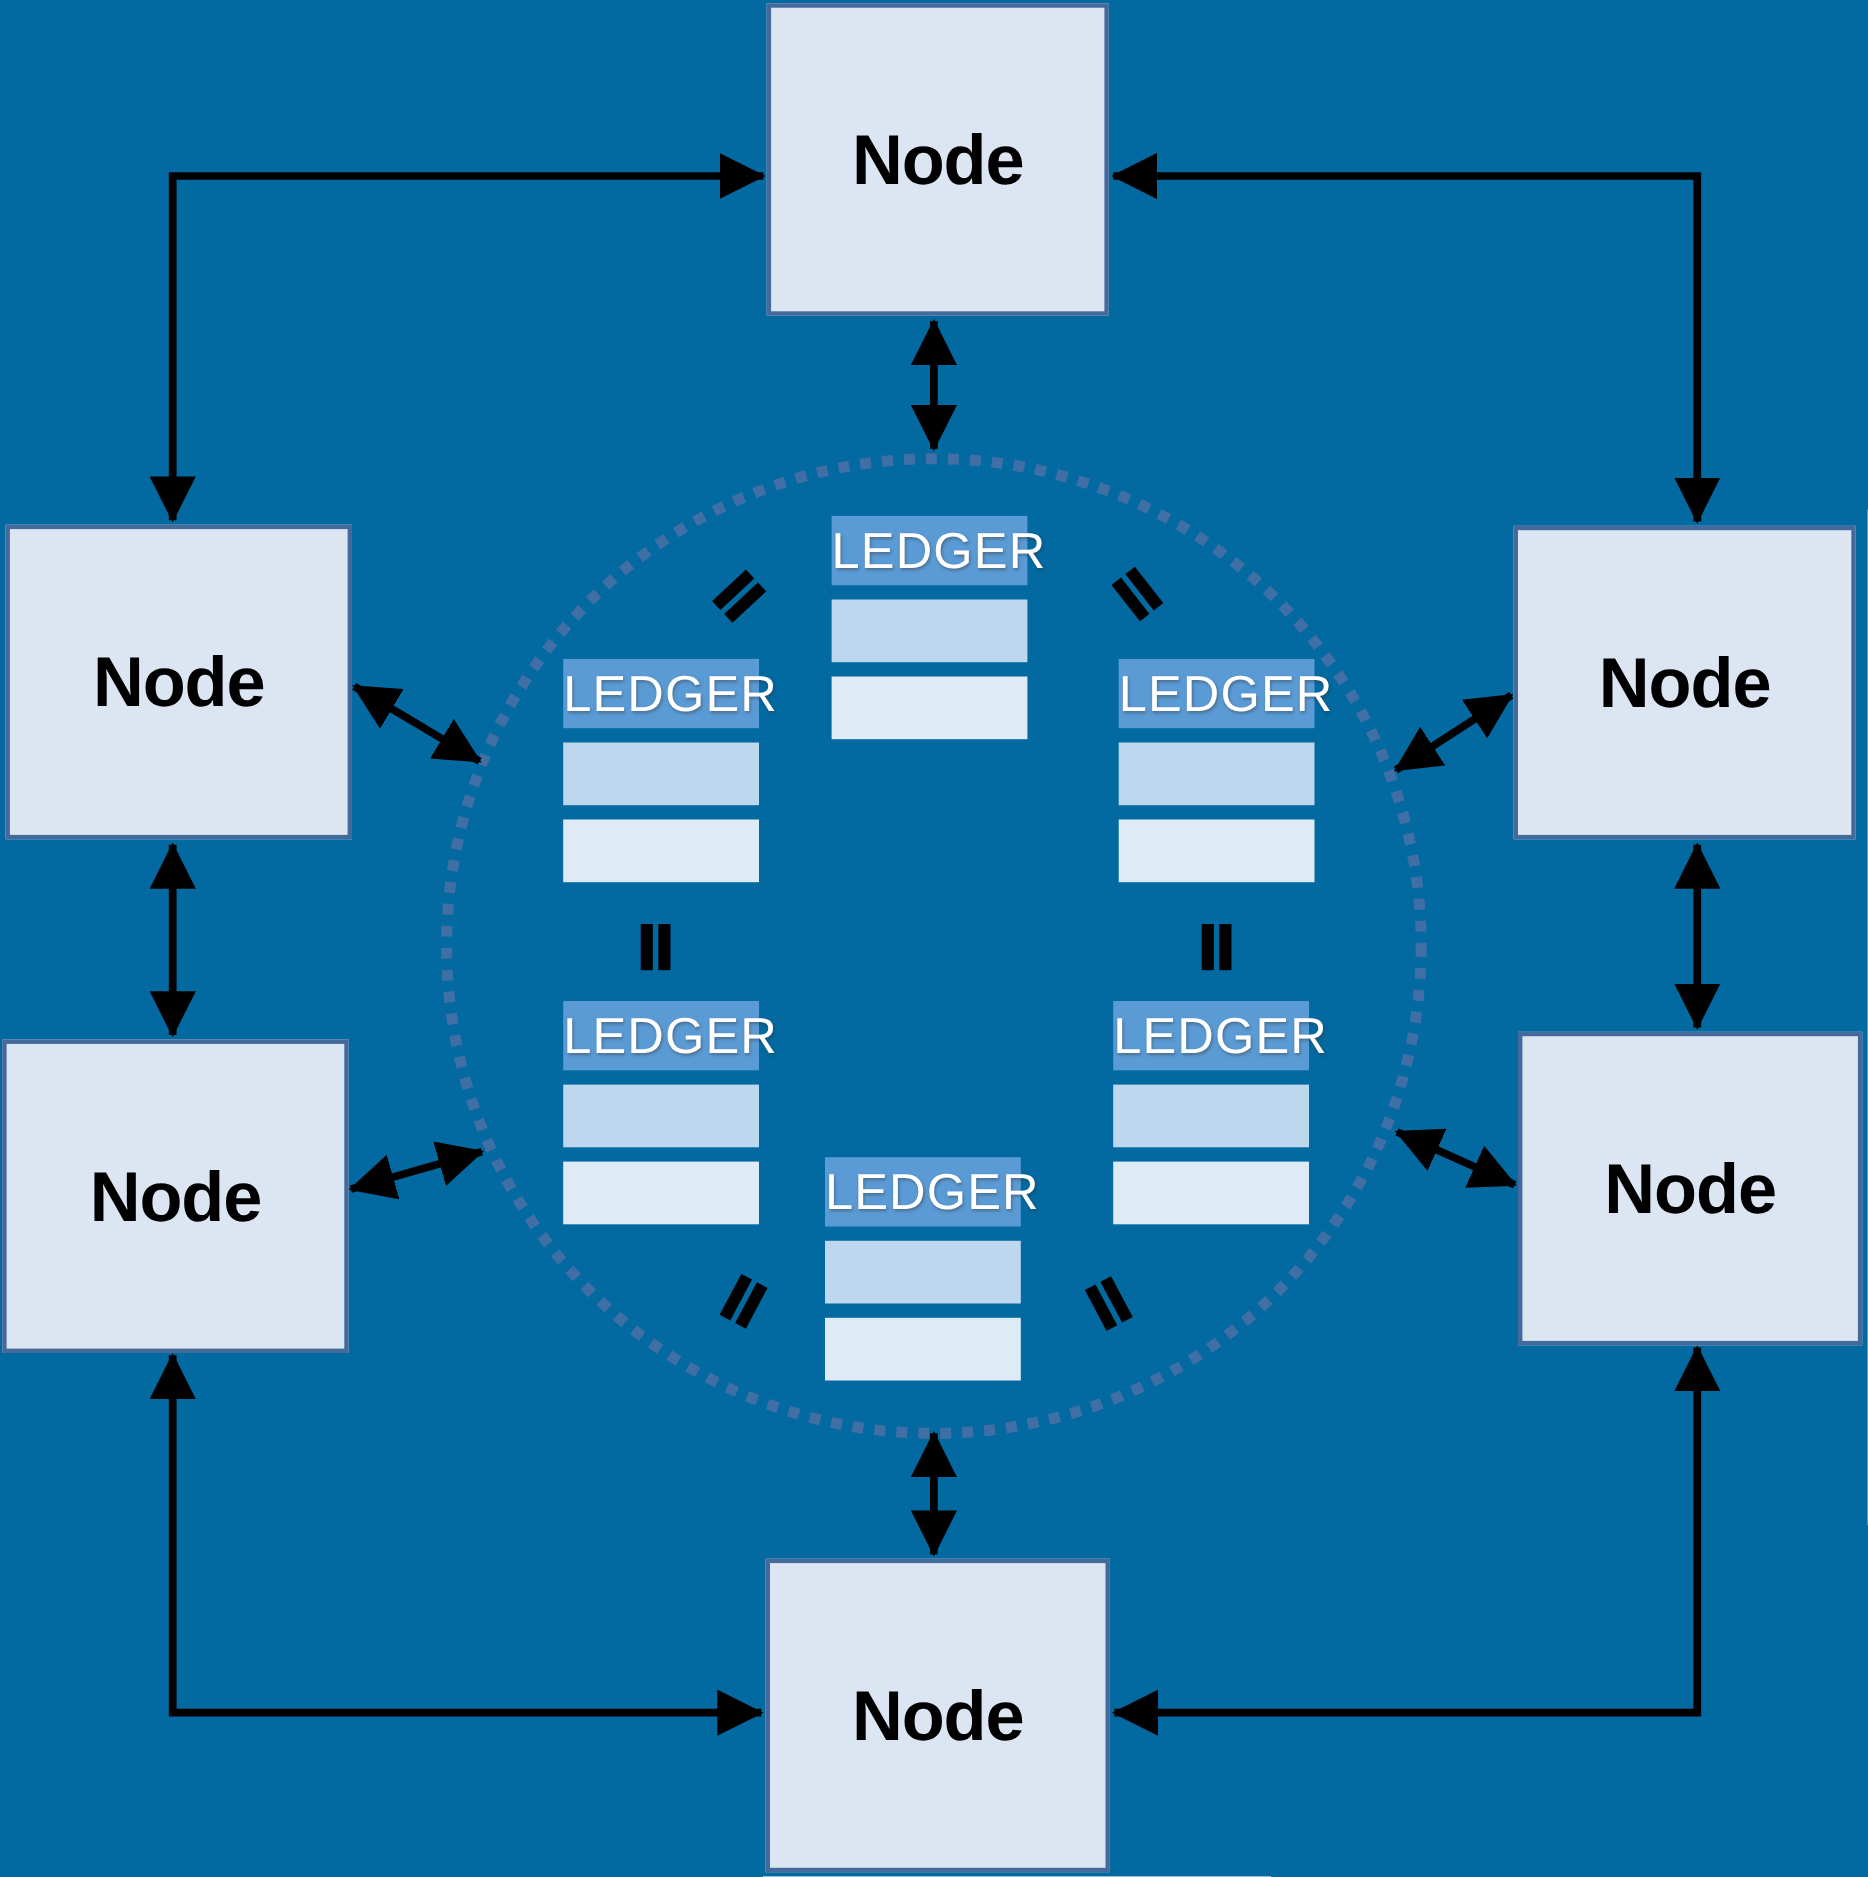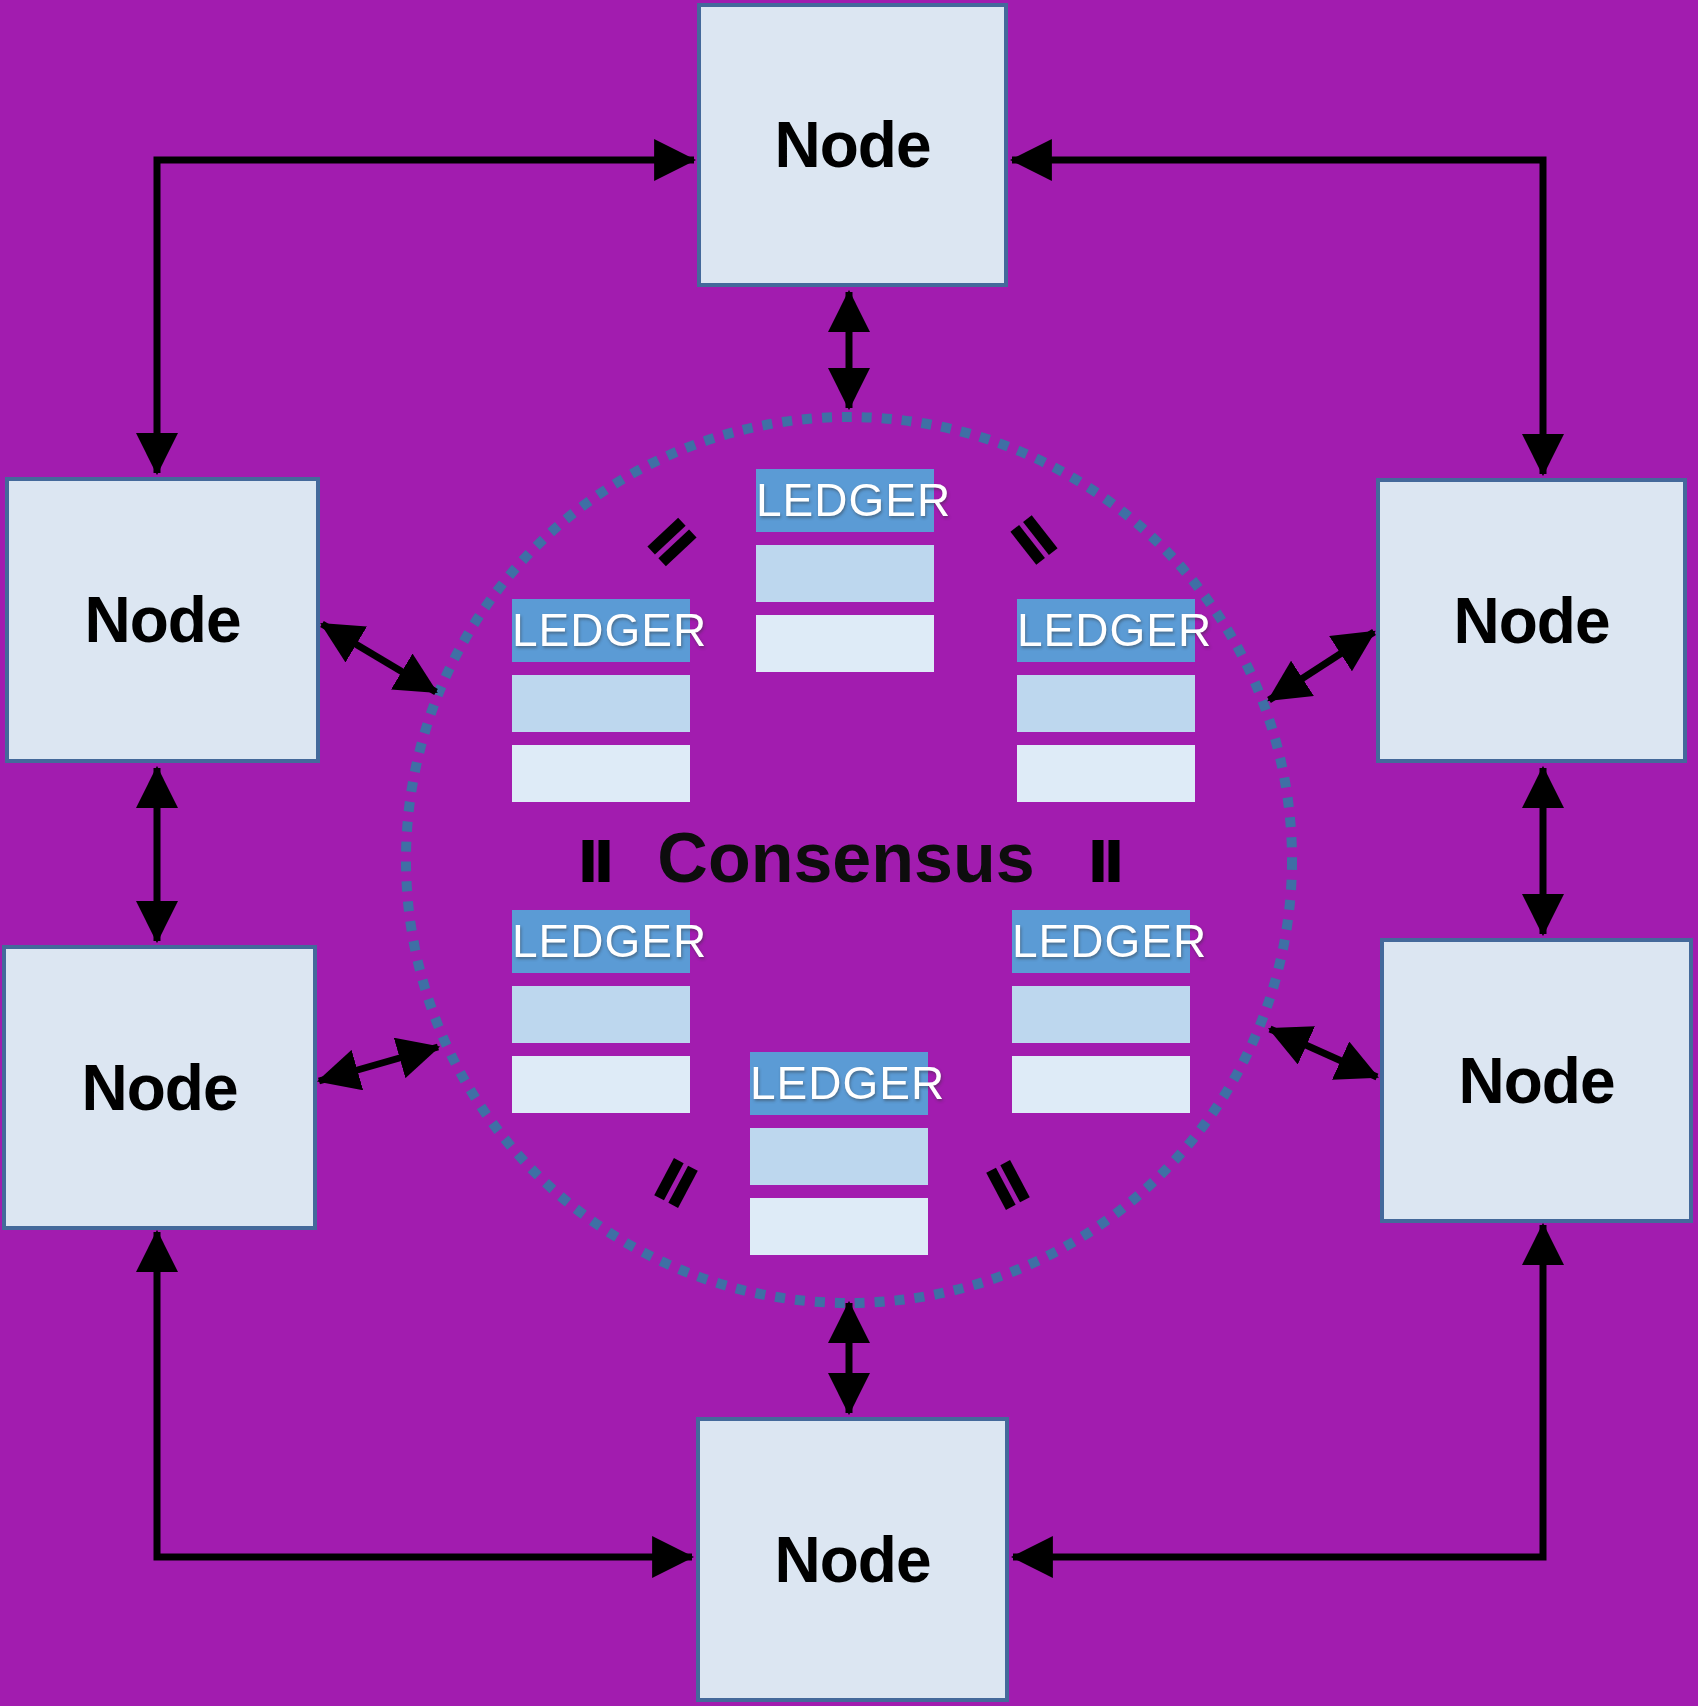--- a/index.html
+++ b/index.html
@@ -1,21 +1,21 @@
 <!DOCTYPE html>
 <html style="--node-fill: #dce6f2; --node-border: #44699b; --ledger-header: #5b9bd5; --ledger-row-mid: #bdd7ee; --ledger-row-light: #deebf7; --circle-dotted: #3f6fa5; --arrow: #000000; --consensus-text: #0d0d0d;"><head>
 <meta charset="utf-8">
 <style>
   :root{
     --node-fill:#dce6f2; --node-border:#44699b; --ledger-header:#5b9bd5;
     --ledger-row-mid:#bdd7ee; --ledger-row-light:#deebf7;
     --circle-dotted:#3f6fa5; --arrow:#000000; --consensus-text:#0d0d0d;
   }
   html,body{margin:0;padding:0;background:#fff;}
-  .stage{position:relative;width:1698px;height:1706px;background:#a21caf;overflow:hidden;
+  .stage{position:relative;width:1698px;height:1706px;background:#0369a1;overflow:hidden;
          font-family:"Liberation Sans",sans-serif;}
   .overlay{position:absolute;left:0;top:0;width:1698px;height:1706px;}
 
   .node{position:absolute;box-sizing:border-box;background:var(--node-fill);
         border:4px solid var(--node-border);display:flex;align-items:center;justify-content:center;}
   .node span{font-weight:700;font-size:64px;letter-spacing:-1px;color:#000;}
   .node-top{left:697px;top:3px;width:311px;height:284px;}
   .node-upper-left{left:5px;top:477px;width:315px;height:286px;}
   .node-upper-right{left:1376px;top:478px;width:311px;height:285px;}
   .node-lower-left{left:2px;top:945px;width:315px;height:285px;}
@@ -150,14 +150,13 @@
     </div>
   <div class="equals eq-lower-left">
     <div class="bar"></div>
       <div class="bar"></div>
     </div>
   <div class="equals eq-lower-right">
     <div class="bar"></div>
       <div class="bar"></div>
     </div>
 
-  <div class="consensus">Consensus</div>
 </div>
 
 </body></html>

